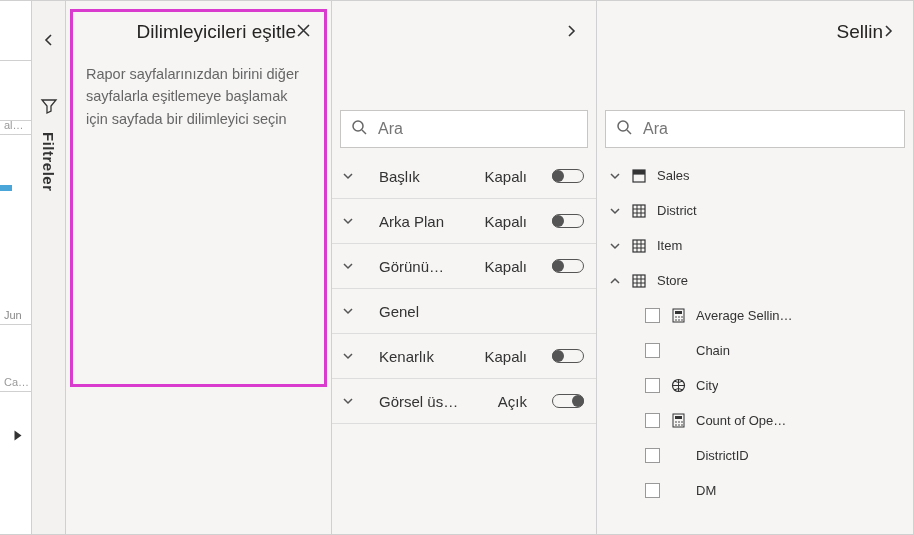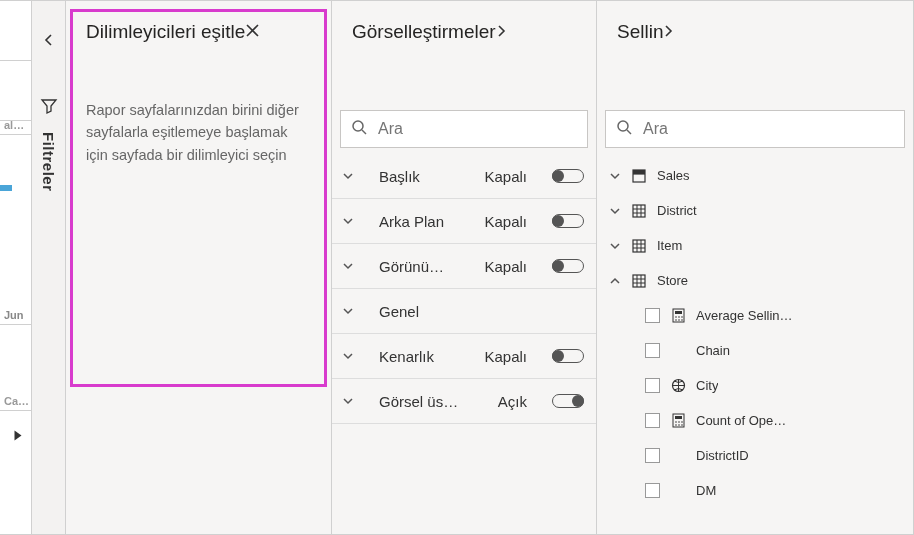--- a/index.html
+++ b/index.html
@@ -19,21 +19,20 @@
     border: 1px solid #d0d0d0;
     border-left: none;
   }
   .canvas-sliver {
     width: 32px;
     border-right: 1px solid #d0d0d0;
     background: #fff;
     position: relative;
     overflow: hidden;
     flex-shrink: 0;
-    font-weight: bold;
   }
   .sliver-cell {
     position: absolute;
     left: 0;
     right: 0;
     border-bottom: 1px solid #d0d0d0;
     font-size: 11px;
     color: #999;
     padding: 3px 4px;
     display: flex;
@@ -88,21 +87,21 @@
     min-width: 0;
   }
   .pane:last-child { border-right: none; }
   .sync { width: 266px; flex-shrink:0; position: relative; }
   .viz  { width: 265px; flex-shrink:0; }
   .fields { flex: 1; }
 
   .pane-header {
     display: flex;
     align-items: center;
-    justify-content: flex-start;
+    justify-content: flex-end;
     padding: 0 20px;
     height: 62px;
   }
   .pane-title {
     font-size: 19px;
     font-weight: 400;
     color: #252423;
   }
   .pane-header .hdr-icon { color: #444; cursor: pointer; }
 
@@ -110,21 +109,20 @@
     position: absolute;
     top: 8px; left: 4px; right: 4px; height: 378px;
     border: 3px solid #d83bcd;
     pointer-events: none;
   }
   .sync-body {
     padding: 0 20px;
     font-size: 14.5px;
     color: #666;
     line-height: 1.55;
-    margin-top: 36px;
   }
 
   .search-wrap {
     padding: 0 8px 6px 8px;
     margin-top: 47px;
   }
   .search {
     display: flex;
     align-items: center;
     background: #fff;
@@ -228,21 +226,21 @@
   <div class="canvas-sliver">
     <div class="sliver-cell" style="top:0;height:60px;"></div>
     <div class="sliver-cell" style="top:60px;height:60px;"></div>
     <div class="sliver-cell" style="top:80px;height:54px;">
       <span>al…</span>
     </div>
     <div class="sliver-cell" style="top:134px;height:190px;">
       <div class="bar-hint" style="top:50px;"></div>
       <span style="align-self:flex-end;color:#888;">Jun</span>
     </div>
-    <div class="sliver-cell" style="top:344px;height:66px;text-align:center;">
+    <div class="sliver-cell" style="top:325px;height:66px;text-align:center;">
       <span>Ca…</span>
     </div>
     <div class="sliver-caret"></div>
   </div>
 
   <div class="vertical-pane">
     <span class="collapse chev">
       <svg width="10" height="14" viewBox="0 0 10 14">
           <path d="M7 2 L2 7 L7 12" stroke="#333" stroke-width="1.6" fill="none"></path>
         </svg>
@@ -265,21 +263,20 @@
           </svg>
       </span>
     </div>
     <div class="sync-body">
       <p>Rapor sayfalarınızdan birini diğer sayfalarla eşitlemeye başlamak için sayfada bir dilimleyici seçin</p>
     </div>
   </div>
 
   <div class="pane viz">
     <div class="pane-header">
-      <span class="pane-title">Görselleştirmeler</span>
       <span class="hdr-icon">
         <svg width="10" height="14" viewBox="0 0 10 14">
             <path d="M3 2 L8 7 L3 12" stroke="#333" stroke-width="1.6" fill="none"></path>
           </svg>
       </span>
     </div>
     <div class="search-wrap">
       <div class="search">
         <span>
           <svg width="17" height="17" viewBox="0 0 17 17">

